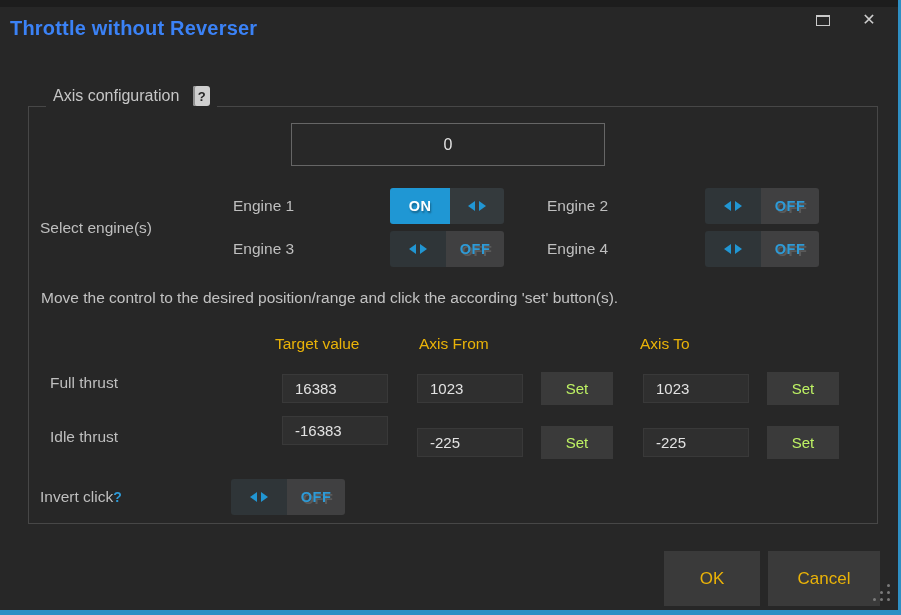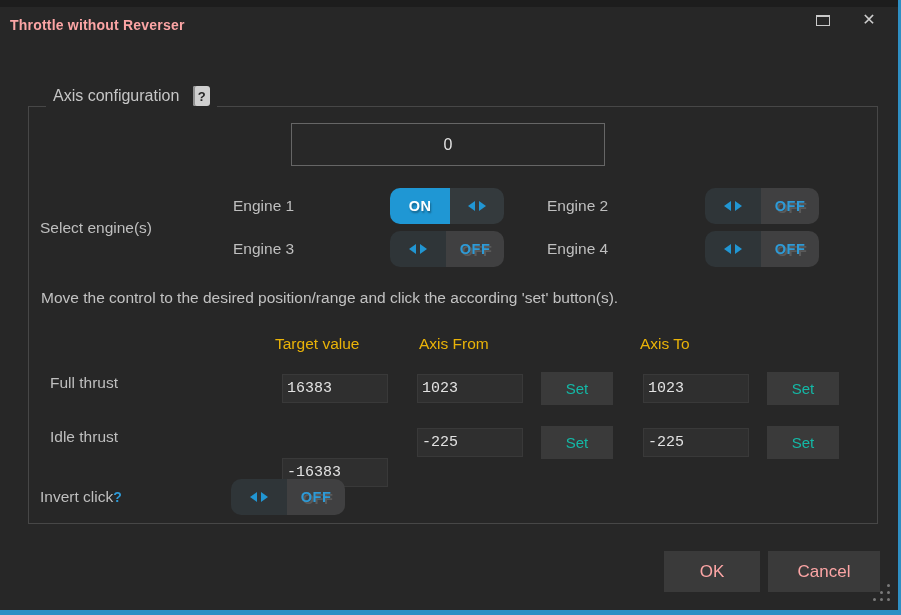--- a/index.html
+++ b/index.html
@@ -11,67 +11,67 @@
     background:#272727; overflow:hidden;
     color:#c4c4c4;
   }
   .top-edge{ position:absolute; left:0; top:0; width:100%; height:7px; background:#1d1d1d; }
   .right-edge{ position:absolute; right:0; top:0; width:3px; height:100%; background:#2e8fc4; z-index:50; }
   .bottom-edge{ position:absolute; left:0; bottom:0; width:100%; height:5px; background:#2e8fc4; z-index:50; }
 
   .abs{ position:absolute; }
 
   
-  .title{ left:10px; top:17px; font-size:14px; font-weight:bold; color:#fca5a5; letter-spacing:.2px; }
+  .title{ left:10px; top:17px; font-size:20px; font-weight:bold; color:#3b82f6; letter-spacing:.2px; }
   .btn-max{ left:810px; top:9px; width:26px; height:22px; display:flex; align-items:center; justify-content:center; cursor:pointer; }
   .btn-max .sq{ width:14px; height:11px; border:1px solid #c9c9c9; border-top-width:2px; }
   .btn-close{ left:856px; top:7px; width:26px; height:24px; display:flex; align-items:center; justify-content:center;
               color:#cdcdcd; font-size:16px; cursor:pointer; }
 
   
   .groupbox{ left:28px; top:106px; width:850px; height:418px; border:1px solid #474747; }
   .legend{ left:46px; top:85px; background:#272727; padding:0 7px; display:flex; align-items:center; gap:14px;
            font-size:16px; color:#c6c6c6; height:22px; }
   .book-icon{ position:relative; width:17px; height:20px; background:#cfcfcf; border-radius:2px 3px 3px 2px;
               display:flex; align-items:center; justify-content:center; font-size:13px; font-weight:bold; color:#262626;
               box-shadow:inset 2px 0 0 #8f8f8f; cursor:pointer; }
 
   
   .value-box{ left:291px; top:123px; width:314px; height:43px; border:1px solid #666; background:#282828;
               display:flex; align-items:center; justify-content:center; font-size:16px; color:#e3e3e3; }
 
   .lbl{ font-size:15.5px; color:#bfbfbf; }
 
   
-  .toggle{ width:114px; height:36px; display:flex; border-radius:10px; overflow:hidden; cursor:pointer; }
+  .toggle{ width:114px; height:36px; display:flex; border-radius:3px; overflow:hidden; cursor:pointer; }
   .toggle .seg{ display:flex; align-items:center; justify-content:center; }
   .seg-on{ width:60px; background:#1f97d4; color:#fff; font-weight:bold; font-size:14.5px; letter-spacing:.5px;
            text-shadow:1px 2px 2px rgba(0,0,0,.35); }
   .seg-arrows-dark{ width:54px; background:#343a3d; }
   .seg-arrows-off{ width:56px; background:#2f3538; }
   .seg-off{ width:58px; background:#404041; color:#2e9ad6; font-weight:bold; font-size:14.5px; letter-spacing:.5px;
             text-shadow:2px 2px 0 #5a5a5a; }
   .arrows{ display:flex; align-items:center; gap:4px; }
   .tri-l{ width:0; height:0; border-top:5px solid transparent; border-bottom:5px solid transparent; border-right:7px solid #2196d3; }
   .tri-r{ width:0; height:0; border-top:5px solid transparent; border-bottom:5px solid transparent; border-left:7px solid #2196d3; }
 
   
   .instruction{ left:41px; top:289px; font-size:15.5px; color:#c2c2c2; }
 
   
   .hdr{ font-size:15.5px; color:#eab308; }
   .num-input{ width:106px; height:29px; background:#2f2f2f; border:1px solid #393939; color:#e2e2e2;
-              font-family:Liberation Mono, monospace; font-size:15px; padding-left:4px; outline:none; }
-  .set-btn{ width:72px; height:33px; background:#3a3a3a; border:none; color:#14b8a6;
+              font-family:Liberation Sans, sans-serif; font-size:15px; padding-left:12px; outline:none; }
+  .set-btn{ width:72px; height:33px; background:#3a3a3a; border:none; color:#bef264;
             font-family:"Liberation Sans", sans-serif; font-size:15px; cursor:pointer; }
 
   .help-q{ color:#2e9ad6; font-size:14px; font-weight:bold; cursor:pointer; }
 
   
-  .dlg-btn{ height:41px; background:#3a3a3a; border:none; color:#fca5a5;
+  .dlg-btn{ height:55px; background:#3a3a3a; border:none; color:#eab308;
             font-family:"Liberation Sans", sans-serif; font-size:17px; cursor:pointer; }
   .ok{ left:664px; top:551px; width:96px; }
   .cancel{ left:768px; top:551px; width:112px; }
 
   
   .grip{ left:872px; top:583px; width:22px; height:22px; cursor:nwse-resize; }
   .grip i{ position:absolute; width:3px; height:3px; background:#7a7a7a; border-radius:50%; }
   .grip i:nth-child(1){ left:15px; top:1px; }
   .grip i:nth-child(2){ left:8px;  top:8px; }
   .grip i:nth-child(3){ left:15px; top:8px; }
@@ -154,21 +154,21 @@
   <div class="abs hdr" style="left:640px; top:335px;">Axis To</div>
 
   <div class="abs lbl" style="left:50px; top:374px;">Full thrust</div>
   <input class="abs num-input" style="left: 282px; top: 374px;" value="16383">
   <input class="abs num-input" style="left: 417px; top: 374px;" value="1023">
   <button class="abs set-btn" style="left:541px; top:372px;">Set</button>
   <input class="abs num-input" style="left: 643px; top: 374px;" value="1023">
   <button class="abs set-btn" style="left:767px; top:372px;">Set</button>
 
   <div class="abs lbl" style="left:50px; top:428px;">Idle thrust</div>
-  <input class="abs num-input" style="left: 282px; top: 416px; margin-top: 42px;" value="-16383">
+  <input class="abs num-input" style="left: 282px; top: 416px;" value="-16383">
   <input class="abs num-input" style="left: 417px; top: 428px;" value="-225">
   <button class="abs set-btn" style="left:541px; top:426px;">Set</button>
   <input class="abs num-input" style="left: 643px; top: 428px;" value="-225">
   <button class="abs set-btn" style="left:767px; top:426px;">Set</button>
 
   <div class="abs" style="left:40px; top:488px;">
     <span class="lbl">Invert click</span><span class="help-q">?</span>
   </div>
   <div class="abs toggle" style="left:231px; top:479px;">
     <span class="seg seg-arrows-off">

